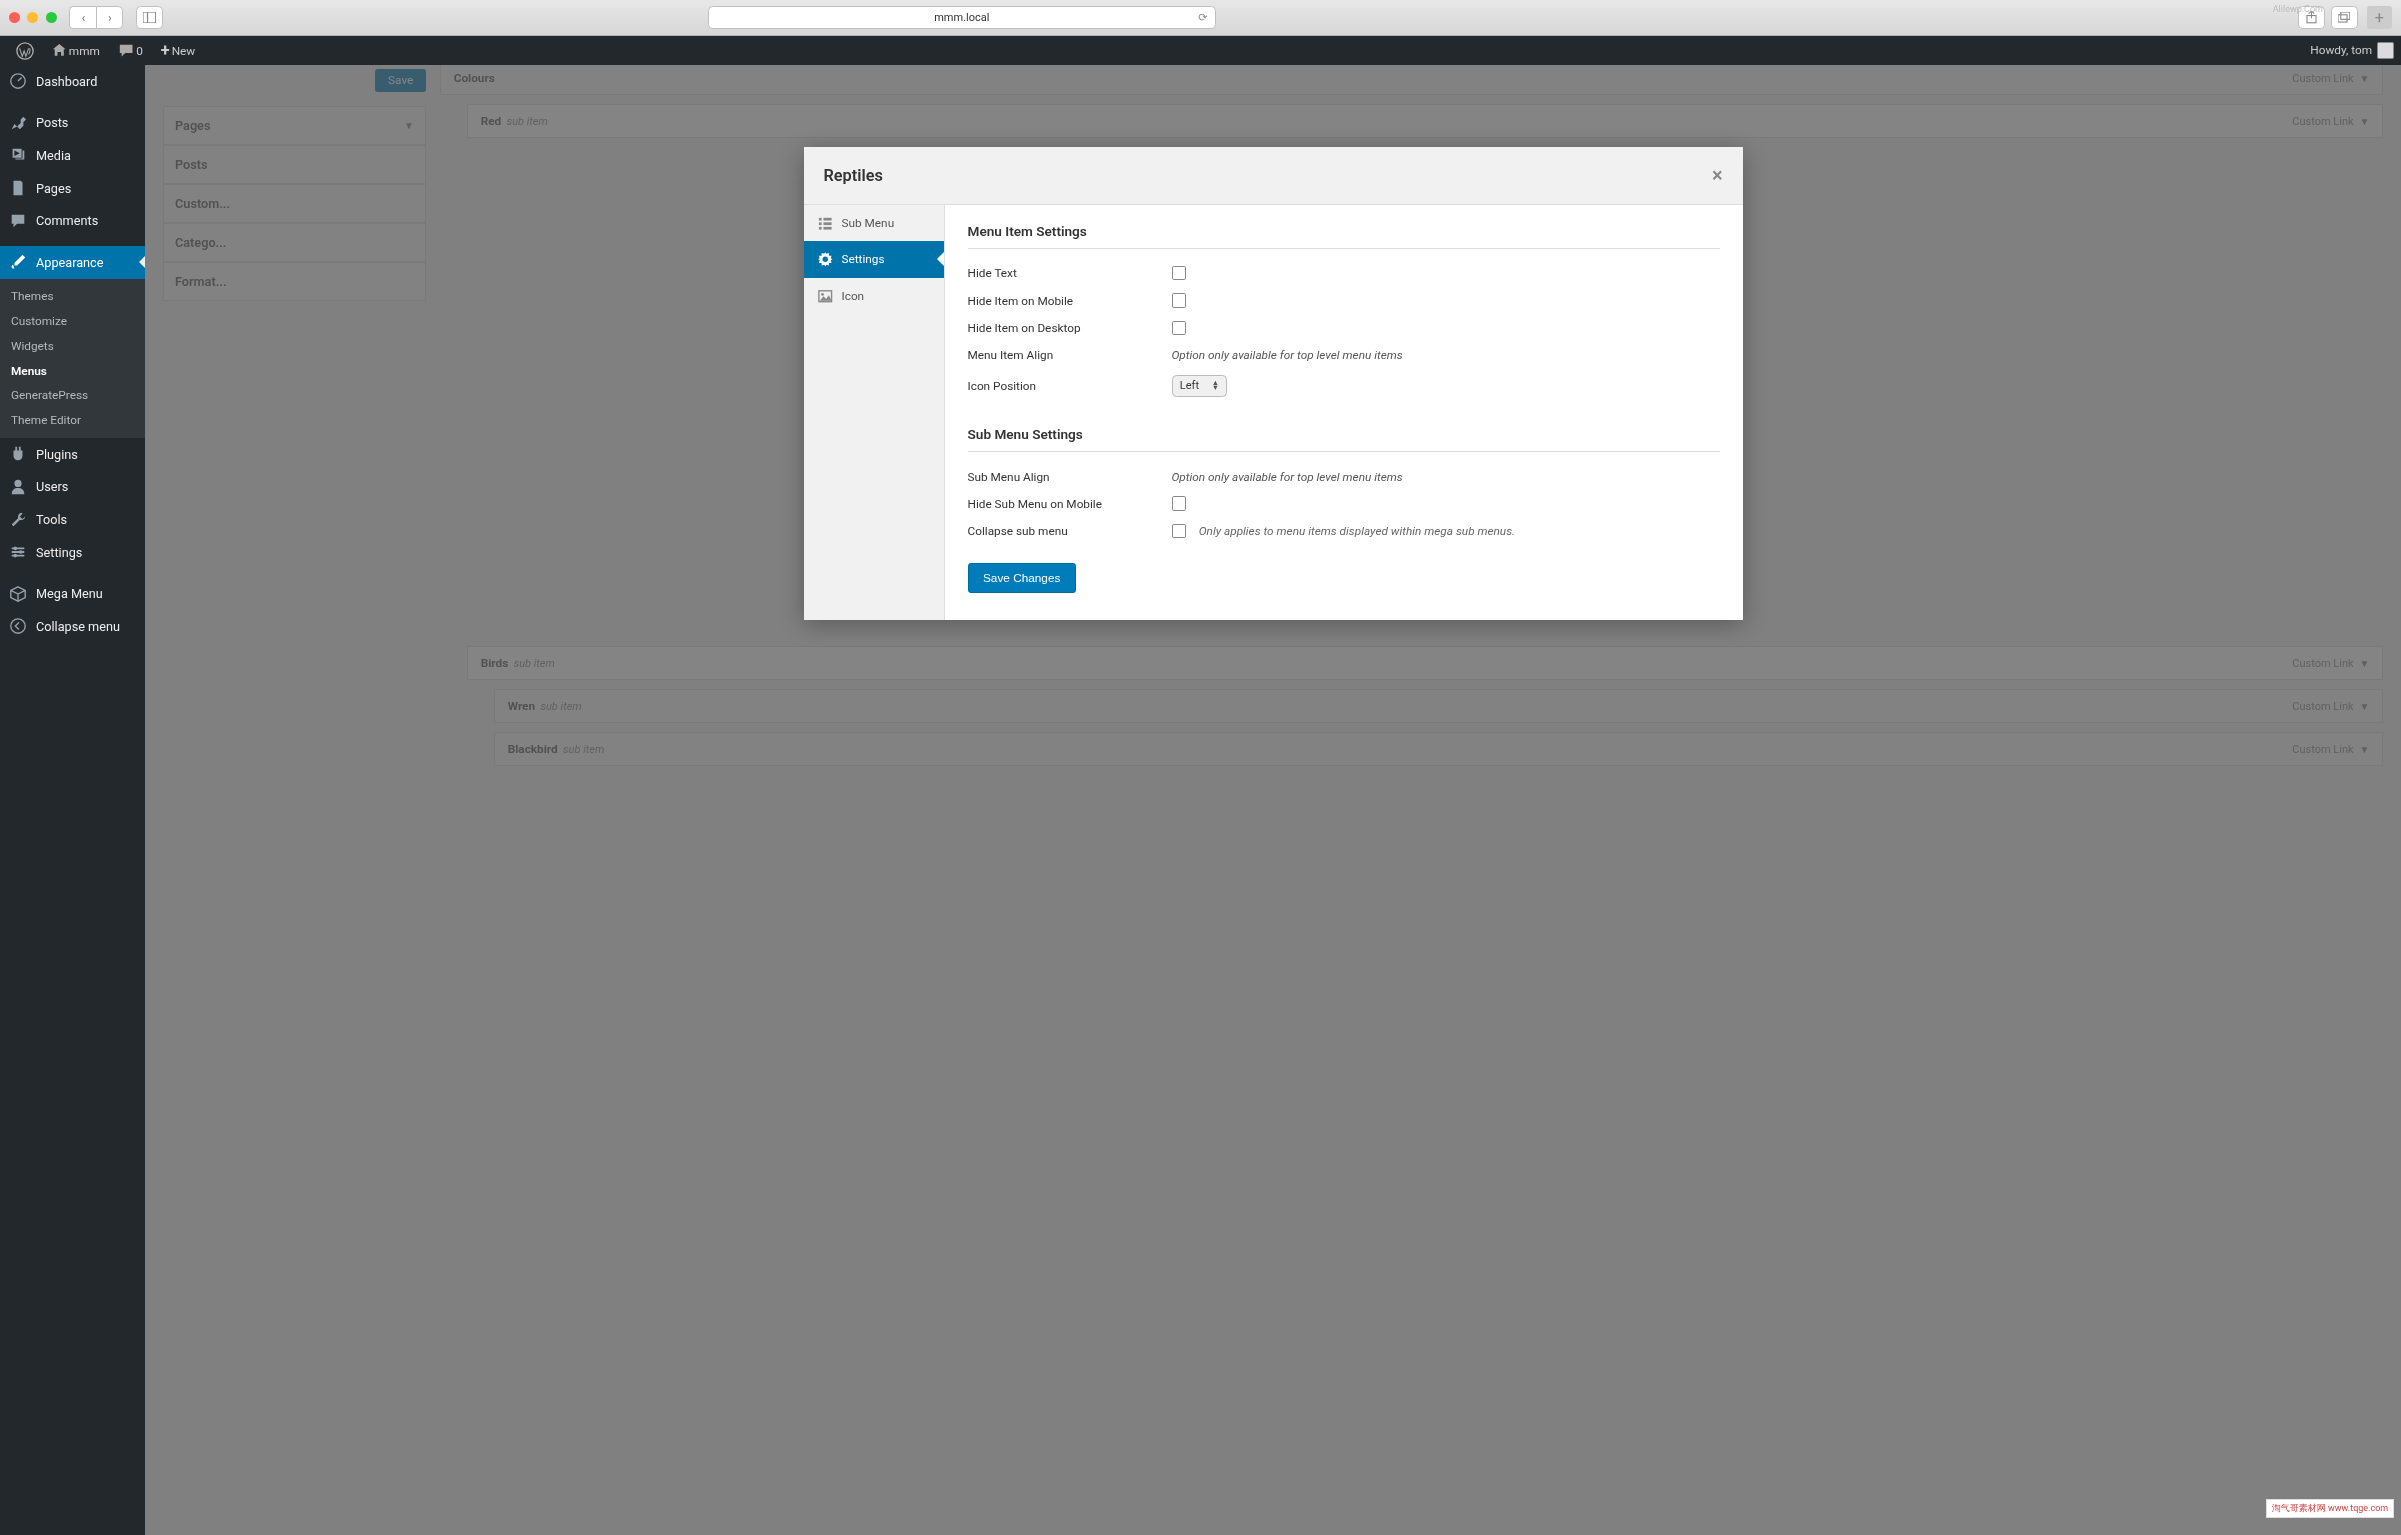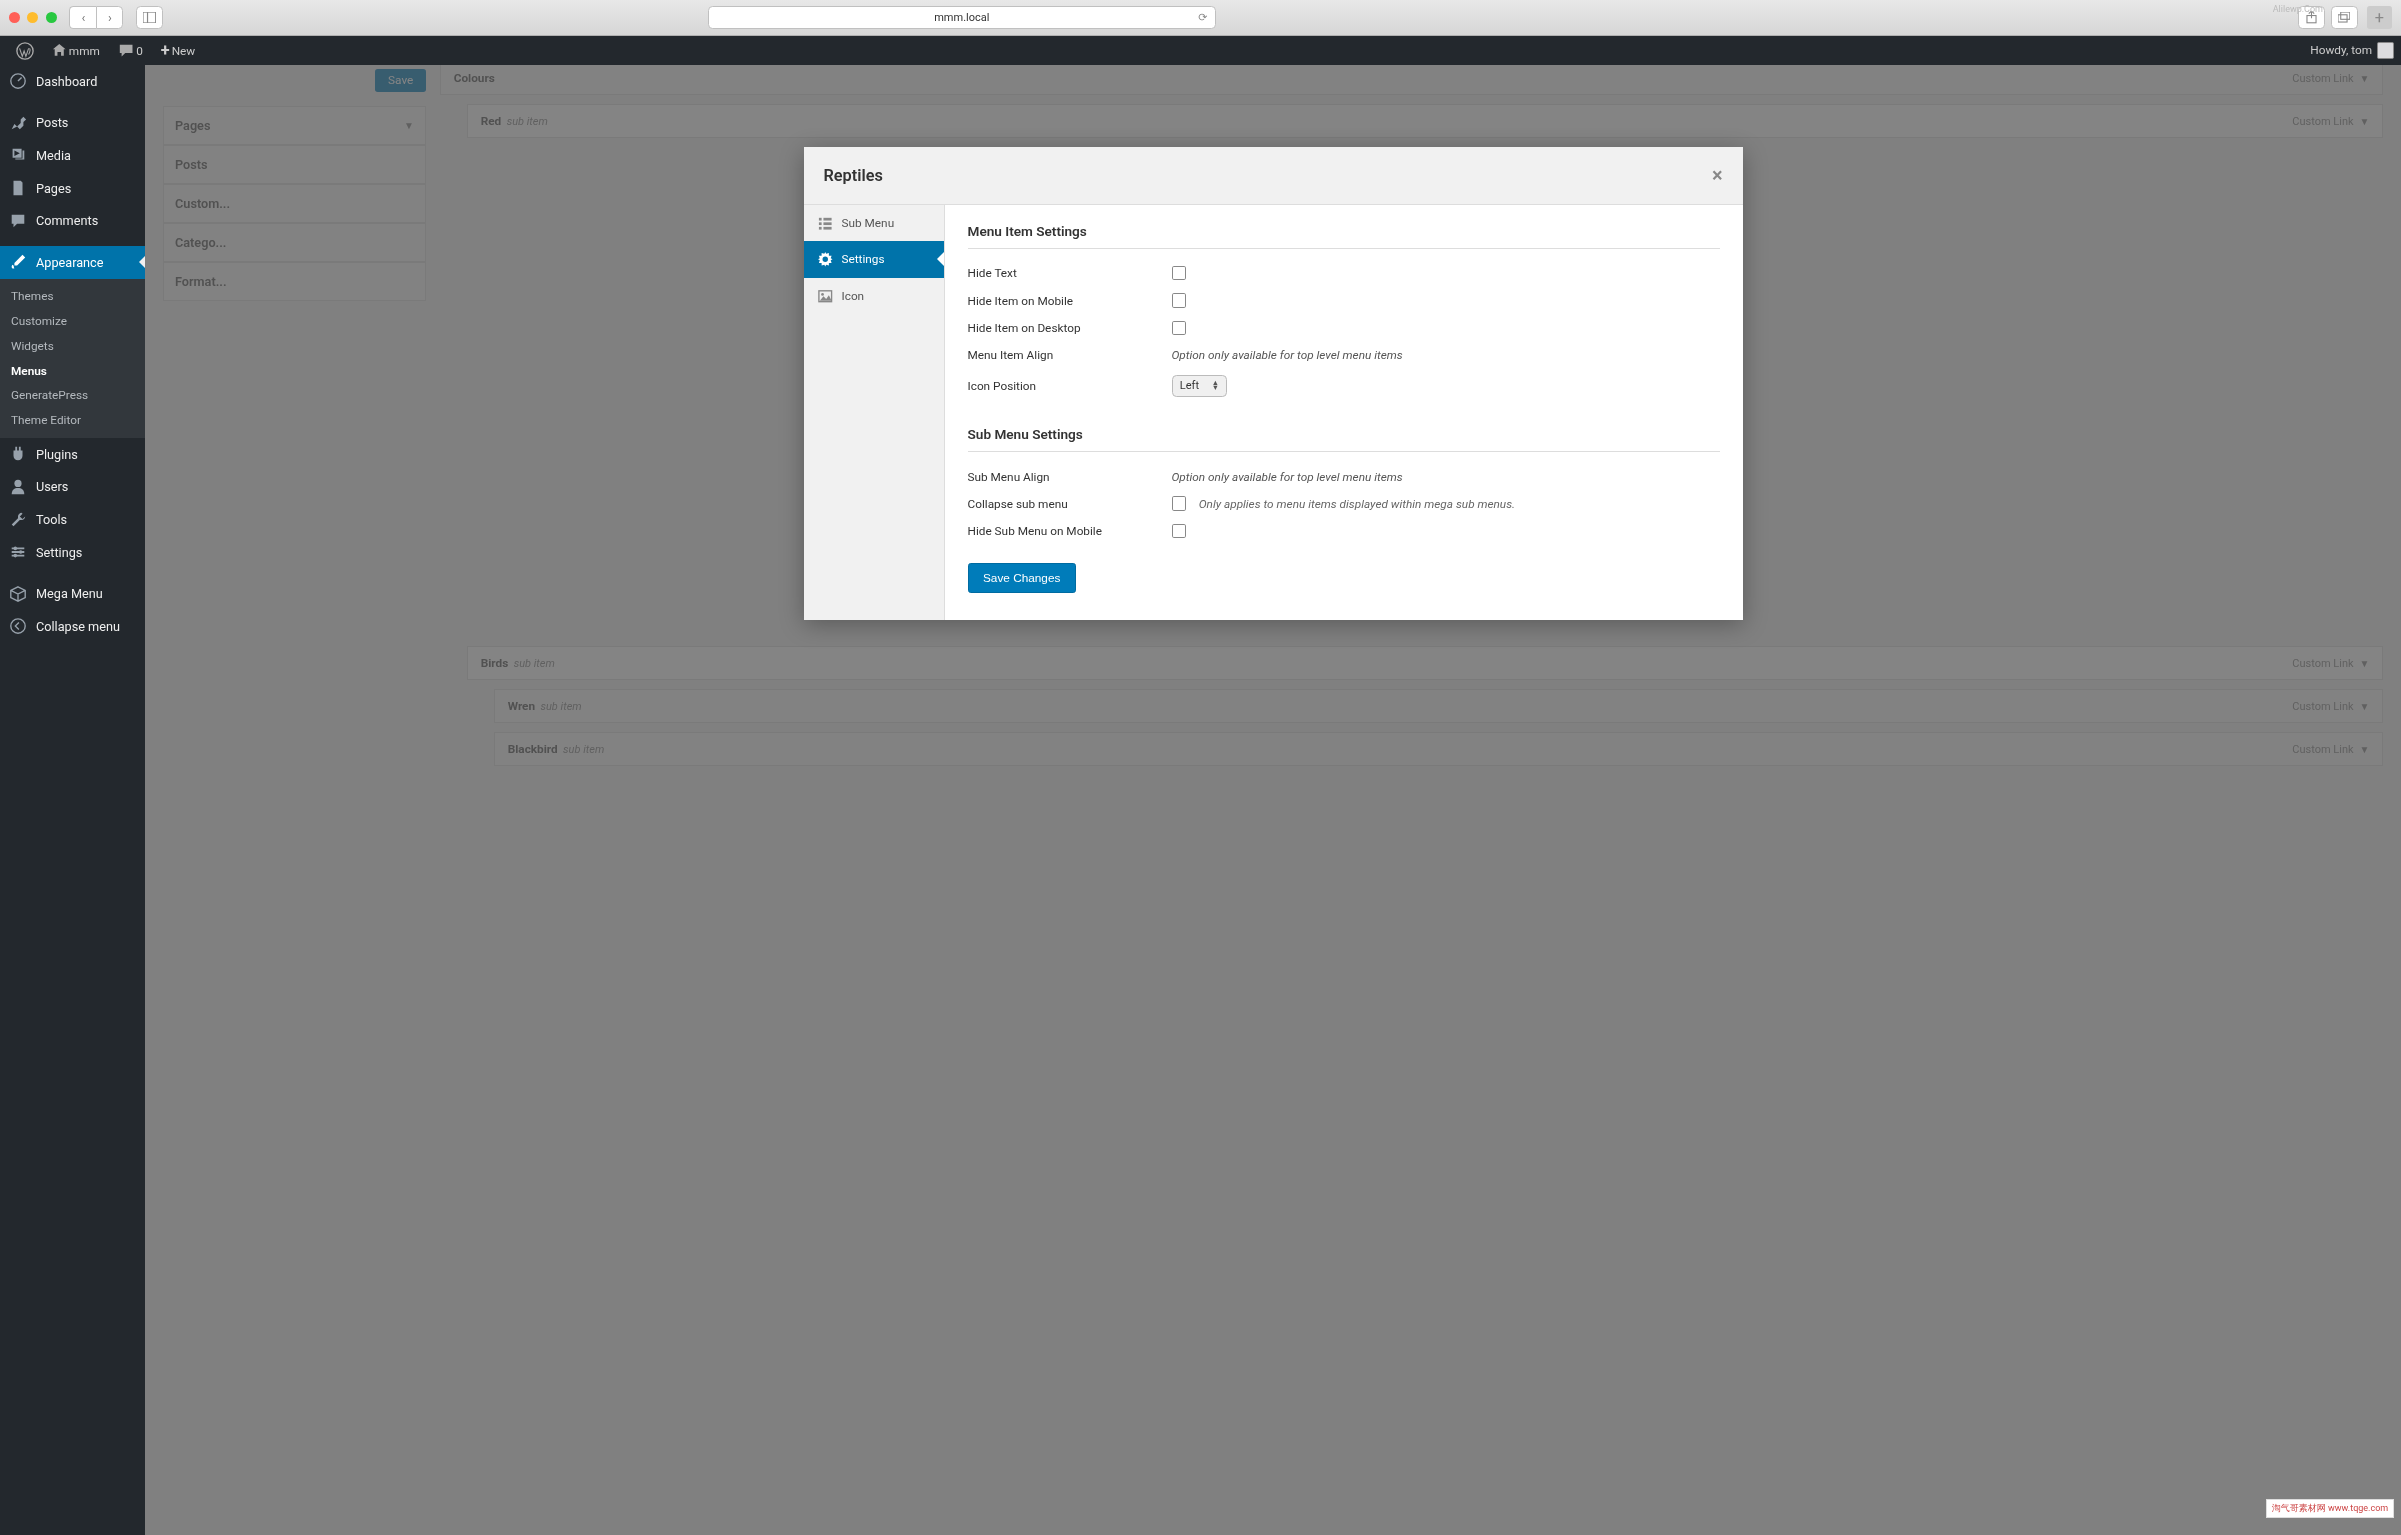--- a/index.html
+++ b/index.html
@@ -584,32 +584,32 @@
               </div>
             </div>
 
             <div style="height:23px"></div>
             <div class="section-title">Sub Menu Settings</div>
             <div class="form-row">
               <div class="label">Sub Menu Align</div>
               <div class="value italic-note">Option only available for top level menu items</div>
             </div>
             <div class="form-row">
+              <div class="label">Hide Sub Menu on Mobile</div>
+              <div class="value">
+                  <div class="checkbox-box"></div>
+                </div>
+            </div>
+            <div class="form-row">
               <div class="label">Collapse sub menu</div>
               <div class="value" style="display:flex;align-items:center">
                 <div class="checkbox-box"></div>
                 <span class="italic-note-sm">Only applies to menu items displayed within mega sub menus.</span>
               </div>
             </div>
-            <div class="form-row">
-              <div class="label">Hide Sub Menu on Mobile</div>
-              <div class="value">
-                  <div class="checkbox-box"></div>
-                </div>
-            </div>
             <button class="save-changes-btn">Save Changes</button>
           </div>
         </div>
       </div>
     </div>
 
     <div class="watermark">淘气哥素材网
 www.tqge.com</div>
   </div>
 </div>

